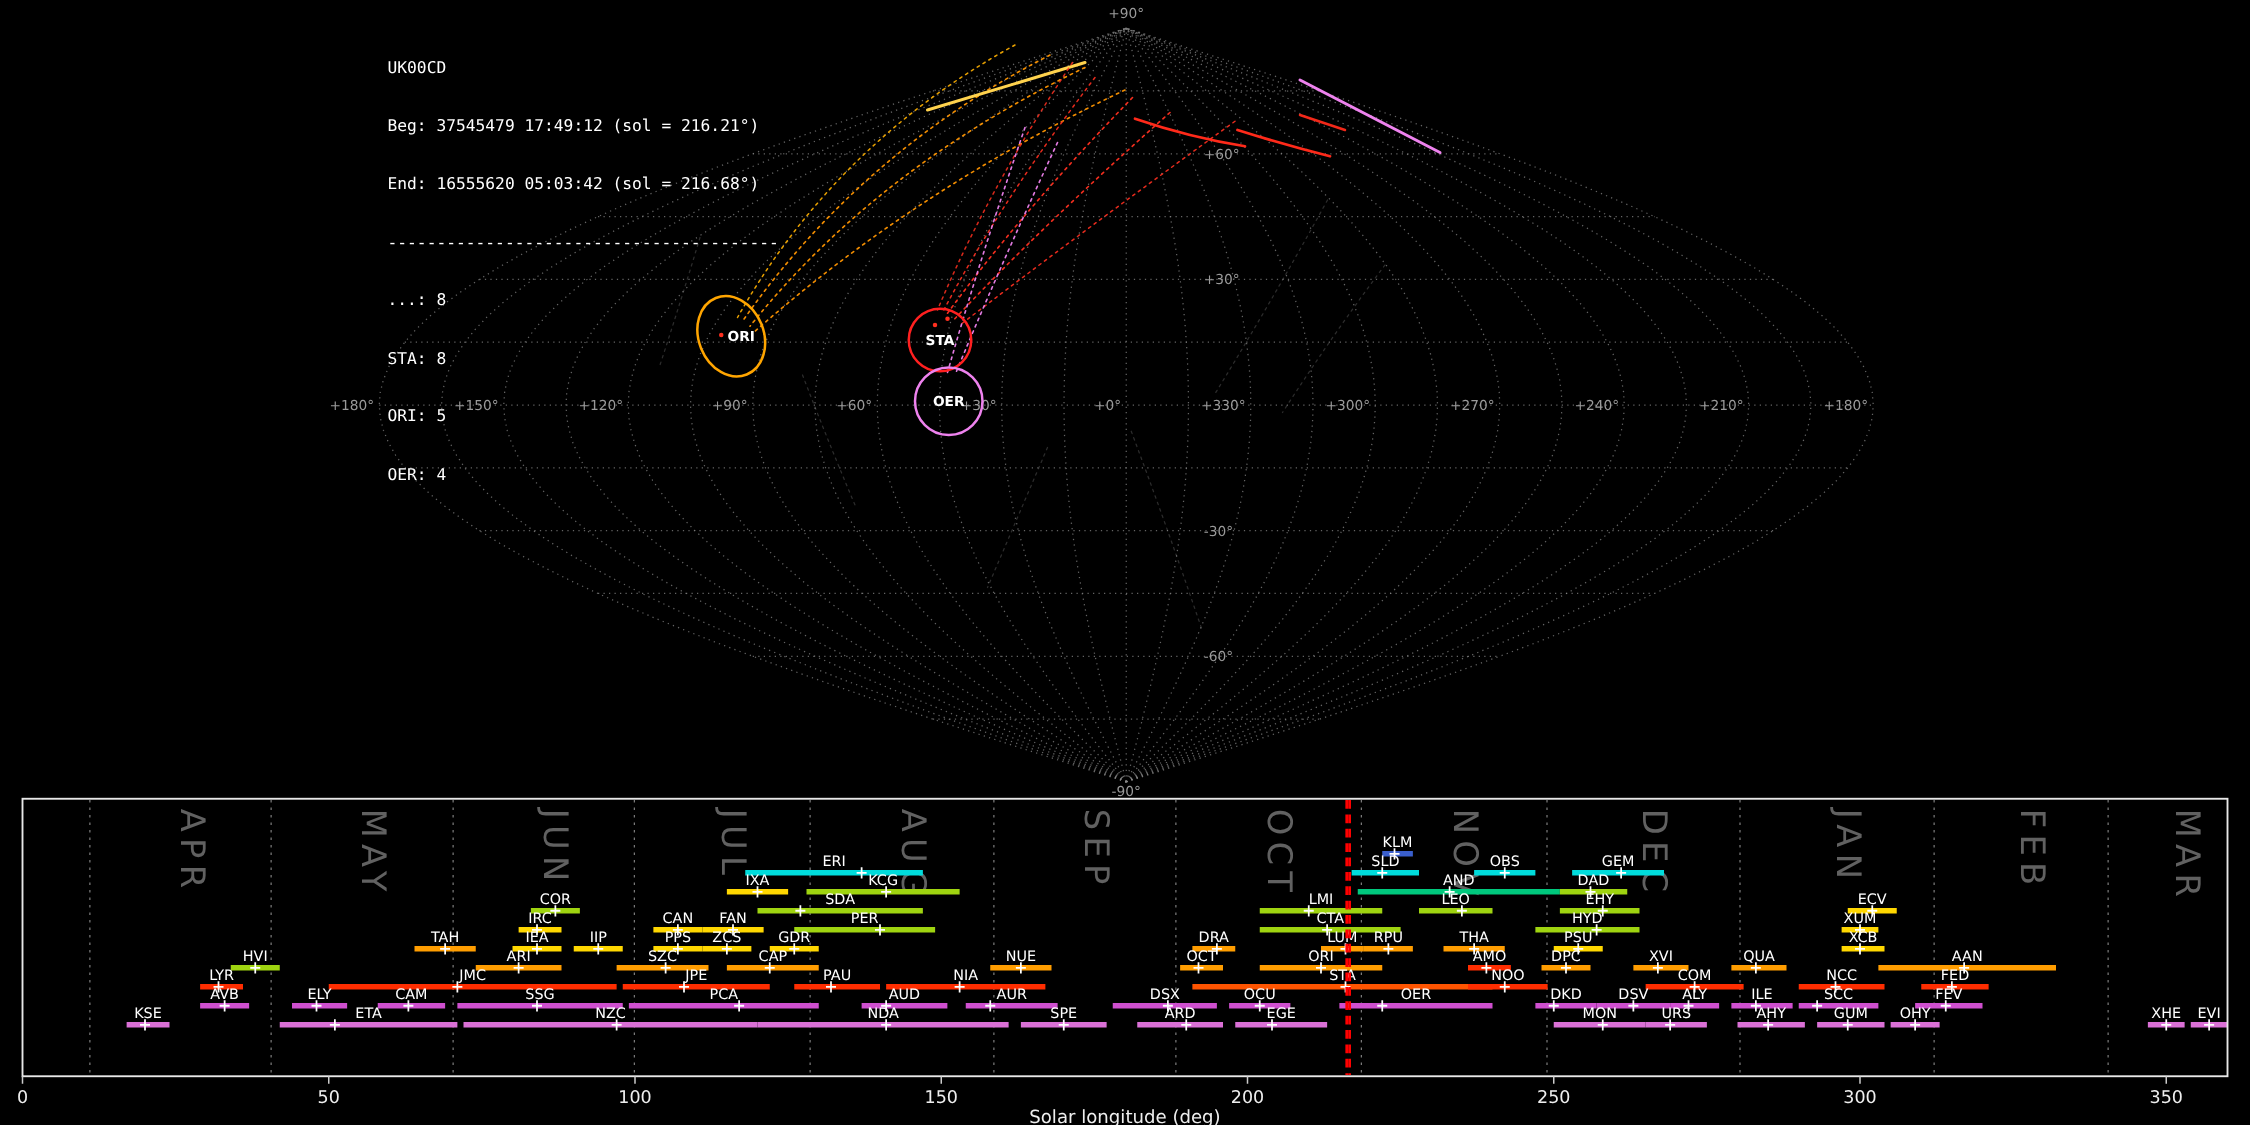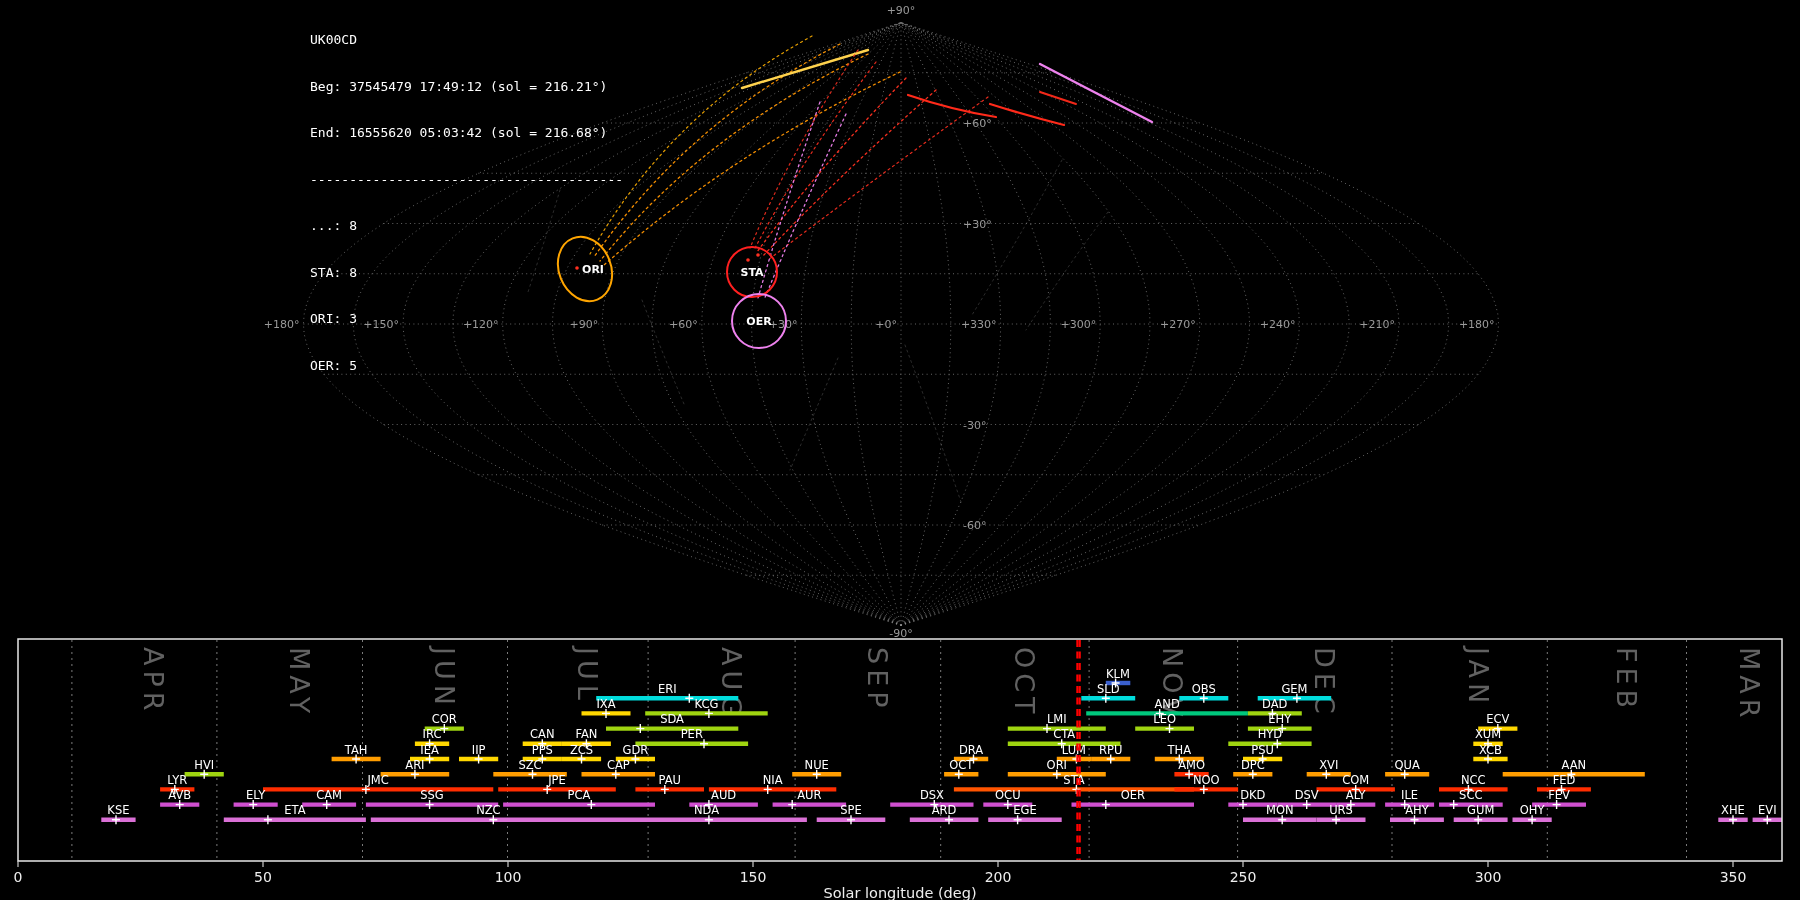--- a/index.html
+++ b/index.html
@@ -1,19 +1,19 @@
 <!DOCTYPE html>
 <html><head>
 <meta charset="utf-8">
 <style>
   html,body{margin:0;padding:0;background:#000;}
   #stage{position:relative;width:1800px;height:900px;background:#000;overflow:hidden;
          font-family:"DejaVu Sans",sans-serif;}
   #plot{position:absolute;left:0;top:0;}
-  #info{position:absolute;left:310px;top:1px;color:#ffffff;
+  #info{position:absolute;left:310px;top:16px;color:#ffffff;
         font:13px "DejaVu Sans Mono",monospace;line-height:15.5px;white-space:pre;}
   .grid{fill:none;stroke:#8a8a8a;stroke-width:1;stroke-dasharray:1 3.4;opacity:.72;}
   .maplbl{fill:#9a9a9a;font:11px "DejaVu Sans",sans-serif;}
   .radlbl{fill:#ffffff;font:bold 11px "DejaVu Sans",sans-serif;}
   .mgrid{stroke:#7a7a7a;stroke-dasharray:2 4;stroke-width:1;fill:none;}
   .month{fill:#616161;font:27px "DejaVu Sans",sans-serif;letter-spacing:5px;}
   .barlbl{fill:#ffffff;font:11.5px "DejaVu Sans",sans-serif;}
   .tick{fill:#eeeeee;font:14px "DejaVu Sans",sans-serif;}
   .xlabel{fill:#eeeeee;font:14.5px "DejaVu Sans",sans-serif;}
   .nowline{stroke:#ff0000;stroke-width:2.2;stroke-dasharray:7 4.5;fill:none;}
@@ -428,16 +428,16 @@
         <text x="900.0000000000001" y="898" class="xlabel" text-anchor="middle">Solar longitude (deg)</text>
       </g>
     </svg>
   <div id="info">
     <div>UK00CD</div>
     <div>Beg: 37545479 17:49:12 (sol = 216.21°)</div>
     <div>End: 16555620 05:03:42 (sol = 216.68°)</div>
     <div>----------------------------------------</div>
     <div>...: 8</div>
     <div>STA: 8</div>
-    <div>ORI: 3</div>
-    <div>OER: 5</div>
+    <div>ORI: 5</div>
+    <div>OER: 4</div>
   </div>
 </div>
 
 </body></html>

